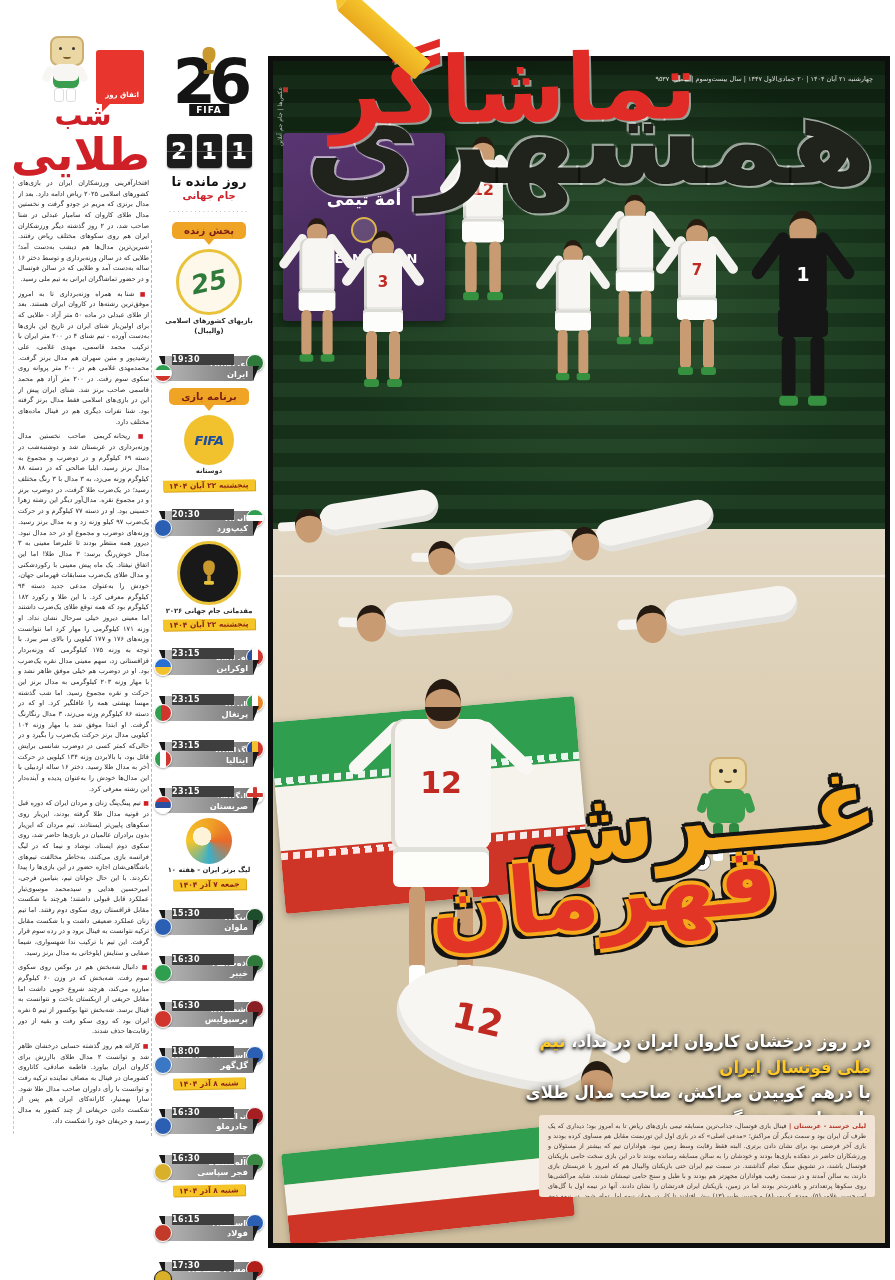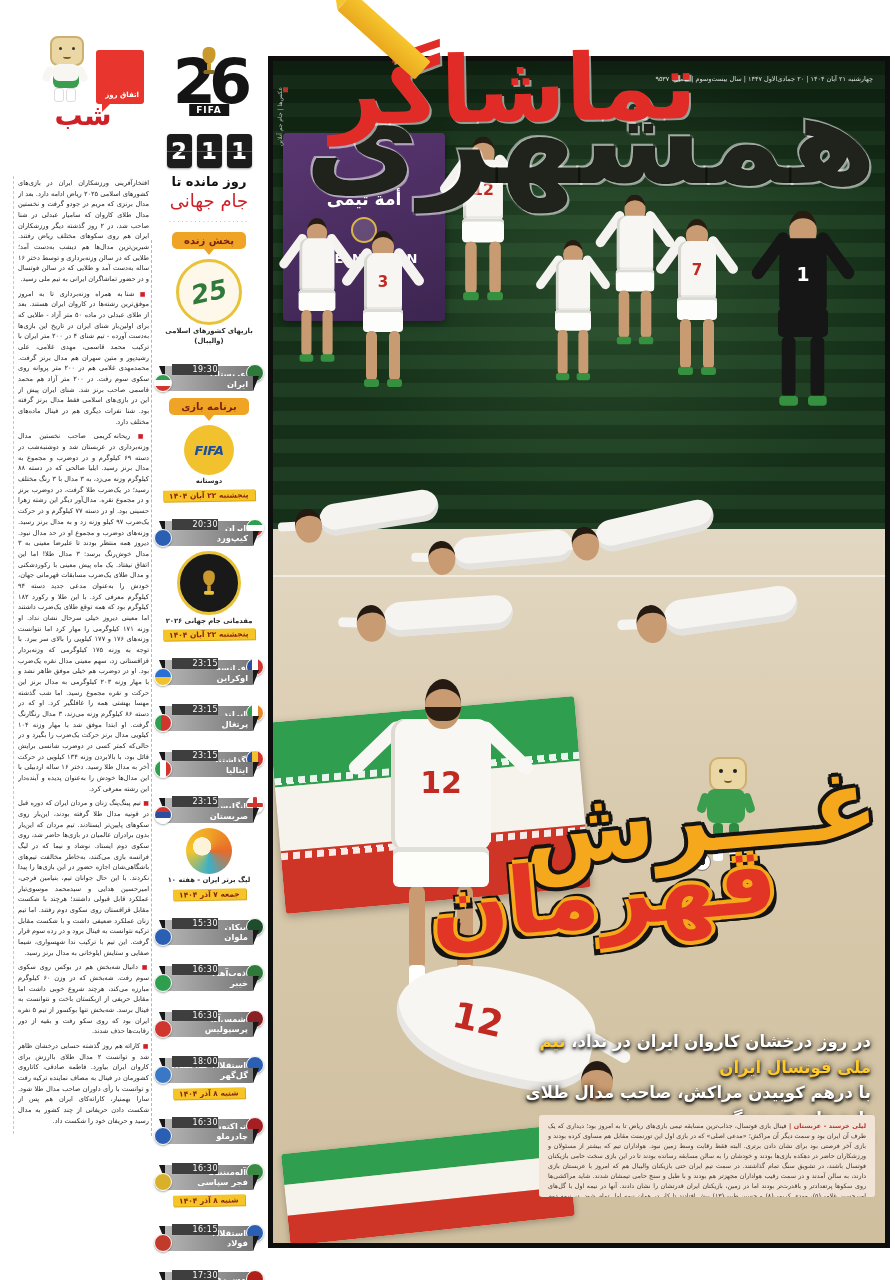--- a/index.html
+++ b/index.html
@@ -33,21 +33,21 @@
   .wc26{position:relative;width:96px;height:96px;margin:0 auto;text-align:center;}
   .wc26 .digits{font-size:62px;font-weight:900;letter-spacing:-7px;color:#141414;line-height:96px;}
   .wc26 .cup{position:absolute;left:50%;top:12px;transform:translateX(-50%);}
   .wc26 .fifa{position:absolute;left:50%;bottom:14px;transform:translateX(-50%);background:#141414;color:#fff;
               font-size:9px;font-weight:bold;padding:1px 7px;letter-spacing:1px;}
   .flipwrap{display:flex;justify-content:center;gap:5px;margin-top:4px;}
   .flip{width:25px;height:34px;background:#1c1c1c;border-radius:4px;color:#fff;font-size:23px;font-weight:bold;
         text-align:center;line-height:34px;position:relative;box-shadow:0 1px 2px rgba(0,0,0,.4);}
   .flip::after{content:"";position:absolute;left:0;right:0;top:50%;border-top:1px solid #555;}
   .cd1{text-align:center;font-size:13px;font-weight:900;color:#111;margin-top:6px;direction:rtl;}
-  .cd2{text-align:center;font-size:18px;font-weight:400;color:#cf2028;direction:rtl;margin-top:1px;}
+  .cd2{text-align:center;font-size:10px;font-weight:700;color:#cf2028;direction:rtl;margin-top:1px;}
   .dots{text-align:center;color:#999;font-size:7px;letter-spacing:2px;margin:7px 0 4px;}
   
   .badge{position:relative;margin:6px auto 10px;width:max-content;background:#f0a426;color:#7c1f12;
          font-size:10px;font-weight:900;padding:3px 12px;border-radius:5px;direction:rtl;}
   .badge::after{content:"";position:absolute;left:50%;bottom:-6px;transform:translateX(-50%);
          border-left:5px solid transparent;border-right:5px solid transparent;border-top:6px solid #f0a426;}
   .logo25{width:60px;height:60px;margin:2px auto;border-radius:50%;border:3px solid #e8c33a;background:#fdf8ea;
           display:flex;align-items:center;justify-content:center;}
   .logo25 span{color:#2f7a3a;font-size:26px;font-weight:900;transform:rotate(-12deg);font-style:italic;}
   .cap{direction:rtl;text-align:center;font-size:6.8px;font-weight:bold;color:#2b2b2b;line-height:1.4;margin:2px 0;}
@@ -60,22 +60,22 @@
   .logo-league{width:46px;height:46px;margin:4px auto 2px;border-radius:50%;
            background:radial-gradient(circle at 35% 40%,#fdf3d8 0 22%,transparent 23%),
                       conic-gradient(#f0a426,#e86a2a,#3ab0c9,#f5c528,#f0a426);}
   .match{position:relative;height:42px;margin:4px 0;}
   .mbar{position:absolute;height:15px;display:flex;align-items:center;background:linear-gradient(90deg,#b9b9b9,#747474);
         color:#fff;font-size:8.3px;font-weight:bold;direction:rtl;border-radius:2px;}
   .mbar.home{top:16px;right:2px;left:8px;padding-right:14px;justify-content:flex-start;}
   .mbar.away{top:26px;left:2px;right:8px;padding-right:6px;justify-content:flex-start;padding-left:14px;}
   .mbar.home::before{content:"";position:absolute;left:-5px;top:0;border-top:15px solid #191919;border-left:6px solid transparent;}
   .mbar.away::after{content:"";position:absolute;right:-5px;top:0;border-top:15px solid #191919;border-right:6px solid transparent;}
-  .mtime{position:absolute;top:14px;left:16px;width:46px;height:11px;background:#3e3e3e;color:#fff;
-         font-size:8px;font-weight:normal;text-align:right;line-height:11px;letter-spacing:.5px;}
+  .mtime{position:absolute;top:14px;left:16px;width:62px;height:11px;background:#3e3e3e;color:#fff;
+         font-size:8px;font-weight:bold;text-align:left;line-height:11px;letter-spacing:.5px;}
   .flag{position:absolute;top:-2px;width:16px;height:16px;border-radius:50%;border:1.5px solid #fff;
         box-shadow:0 1px 2px rgba(0,0,0,.35);background:#888;}
   .mbar.home .flag{right:-4px;}
   .mbar.away .flag{left:-4px;}
   [data-flag="saudi"]{background:#2d7a3a;}
   [data-flag="iran"]{background:linear-gradient(180deg,#2f9e4f 33%,#fff 33% 66%,#d0362e 66%);}
   [data-flag="capeverde"]{background:#2a5fb4;}
   [data-flag="france"]{background:linear-gradient(90deg,#2a4fa0 33%,#fff 33% 66%,#d0362e 66%);}
   [data-flag="ukraine"]{background:linear-gradient(180deg,#2a6fd4 50%,#f2c12e 50%);}
   [data-flag="ireland"]{background:linear-gradient(90deg,#2f9e4f 33%,#fff 33% 66%,#e8882a 66%);}
@@ -247,20 +247,21 @@
       <div class="mt-arm r"></div>
     <div class="mt-body"></div>
     <div class="mt-leg l"></div>
       <div class="mt-leg r"></div>
   </div>
   <div class="kicker-bubble">
     <span>اتفاق روز</span>
   </div>
   <div class="lead-head">
     <span class="l1">شب</span>
+    <span class="l2">طلایی</span>
   </div>
   <div class="lead-article">
     <p>افتخارآفرینی ورزشکاران ایران در بازی‌های کشورهای اسلامی ۲۰۲۵ ریاض ادامه دارد. بعد از مدال برنزی که مریم در جودو گرفت و نخستین مدال طلای کاروان که سامیار عبدلی در شنا صاحب شد، در ۲ روز گذشته دیگر ورزشکاران ایران هم روی سکوهای مختلف ریاض رفتند. شیرین‌ترین مدال‌ها هم دیشب به‌دست آمد؛ طلایی که در سالن وزنه‌برداری و توسط دختر ۱۶ ساله به‌دست آمد و طلایی که در سالن فوتسال و در حضور تماشاگران ایرانی به تیم ملی رسید.</p>
     <p><span class="blt">■</span> <span>شنا به همراه وزنه‌برداری تا به امروز موفق‌ترین رشته‌ها در کاروان ایران هستند. بعد از طلای عبدلی در ماده ۵۰ متر آزاد - طلایی که برای اولین‌بار شنای ایران در تاریخ این بازی‌ها به‌دست آورده - تیم شنای ۴ در ۲۰۰ متر ایران با ترکیب محمد قاسمی، مهدی غلامی، علی رشیدپور و متین سهران هم مدال برنز گرفت. محمدمهدی غلامی هم در ۲۰۰ متر پروانه روی سکوی سوم رفت. در ۲۰۰ متر آزاد هم محمد قاسمی صاحب برنز شد. شنای ایران پیش از این در بازی‌های اسلامی فقط مدال برنز گرفته بود. شنا نفرات دیگری هم در فینال ماده‌های مختلف دارد.</span></p>
     <p><span class="blt">■</span> <span>ریحانه کریمی صاحب نخستین مدال وزنه‌برداری در عربستان شد و دوشنبه‌شب در دسته ۶۹ کیلوگرم و در دوضرب و مجموع به مدال برنز رسید. ایلیا صالحی که در دسته ۸۸ کیلوگرم وزنه می‌زد، به ۳ مدال با ۳ رنگ مختلف رسید؛ در یک‌ضرب طلا گرفت، در دوضرب برنز و در مجموع نقره. مدال‌آور دیگر این رشته زهرا حسینی بود. او در دسته ۷۷ کیلوگرم و در حرکت یک‌ضرب ۹۷ کیلو وزنه زد و به مدال برنز رسید. وزنه‌های دوضرب و مجموع او در حد مدال نبود. دیروز همه منتظر بودند تا علیرضا معینی به ۳ مدال خوش‌رنگ برسد: ۳ مدال طلا! اما این اتفاق نیفتاد. یک ماه پیش معینی با رکوردشکنی و مدال طلای یک‌ضرب مسابقات قهرمانی جهان، خودش را به‌عنوان مدعی جدید دسته ۹۴ کیلوگرم معرفی کرد. با این طلا و رکورد ۱۸۲ کیلوگرم بود که همه توقع طلای یک‌ضرب داشتند اما معینی دیروز خیلی سرحال نشان نداد. او وزنه ۱۷۱ کیلوگرمی را مهار کرد اما نتوانست وزنه‌های ۱۷۶ و ۱۷۷ کیلویی را بالای سر ببرد. با توجه به وزنه ۱۷۵ کیلوگرمی که وزنه‌بردار قزاقستانی زد، سهم معینی مدال نقره یک‌ضرب بود. او در دوضرب هم خیلی موفق ظاهر نشد و با مهار وزنه ۲۰۳ کیلوگرمی به مدال برنز این حرکت و نقره مجموع رسید. اما شب گذشته مهسا بهشتی همه را غافلگیر کرد. او که در دسته ۸۶ کیلوگرم وزنه می‌زند، ۳ مدال رنگارنگ گرفت. او ابتدا موفق شد با مهار وزنه ۱۰۴ کیلویی مدال برنز حرکت یک‌ضرب را بگیرد و در حالی‌که کمتر کسی در دوضرب شانسی برایش قائل بود، با بالابردن وزنه ۱۳۴ کیلویی در حرکت آخر به مدال طلا رسید. دختر ۱۶ ساله اردبیلی با این مدال‌ها خودش را به‌عنوان پدیده و آینده‌دار این رشته معرفی کرد.</span></p>
     <p><span class="blt">■</span> <span>تیم پینگ‌پنگ زنان و مردان ایران که دوره قبل در قونیه مدال طلا گرفته بودند، این‌بار روی سکوهای پایین‌تر ایستادند. تیم مردان که این‌بار بدون برادران عالمیان در بازی‌ها حاضر شد، روی سکوی دوم ایستاد. نوشاد و نیما که در لیگ فرانسه بازی می‌کنند، به‌خاطر مخالفت تیم‌های باشگاهی‌شان اجازه حضور در این بازی‌ها را پیدا نکردند. با این حال جوانان تیم، بنیامین فرجی، امیرحسین هدایی و سیدمحمد موسوی‌تبار عملکرد قابل قبولی داشتند؛ هرچند با شکست مقابل قزاقستان روی سکوی دوم رفتند. اما تیم زنان عملکرد ضعیفی داشت و با شکست مقابل ترکیه نتوانست به فینال برود و در رده سوم قرار گرفت. این تیم با ترکیب ندا شهسواری، شیما صفایی و ستایش ایلوخانی به مدال برنز رسید.</span></p>
     <p><span class="blt">■</span> <span>دانیال شه‌بخش هم در بوکس روی سکوی سوم رفت. شه‌بخش که در وزن ۶۰ کیلوگرم مبارزه می‌کند، هرچند شروع خوبی داشت اما مقابل حریفی از ازبکستان باخت و نتوانست به فینال برسد. شه‌بخش تنها بوکسور از تیم ۵ نفره ایران بود که روی سکو رفت و بقیه از دور رقابت‌ها حذف شدند.</span></p>
     <p><span class="blt">■</span> <span>کاراته هم روز گذشته حسابی درخشان ظاهر شد و توانست ۲ مدال طلای باارزش برای کاروان ایران بیاورد. فاطمه صادقی، کاتاروی کشورمان در فینال به مصاف نماینده ترکیه رفت و توانست با رأی داوران صاحب مدال طلا شود. سارا بهمنیار، کاراته‌کای ایران هم پس از شکست دادن حریفانی از چند کشور به مدال رسید و حریفان خود را شکست داد.</span></p>
   </div>
   <div class="vdash1"></div>

